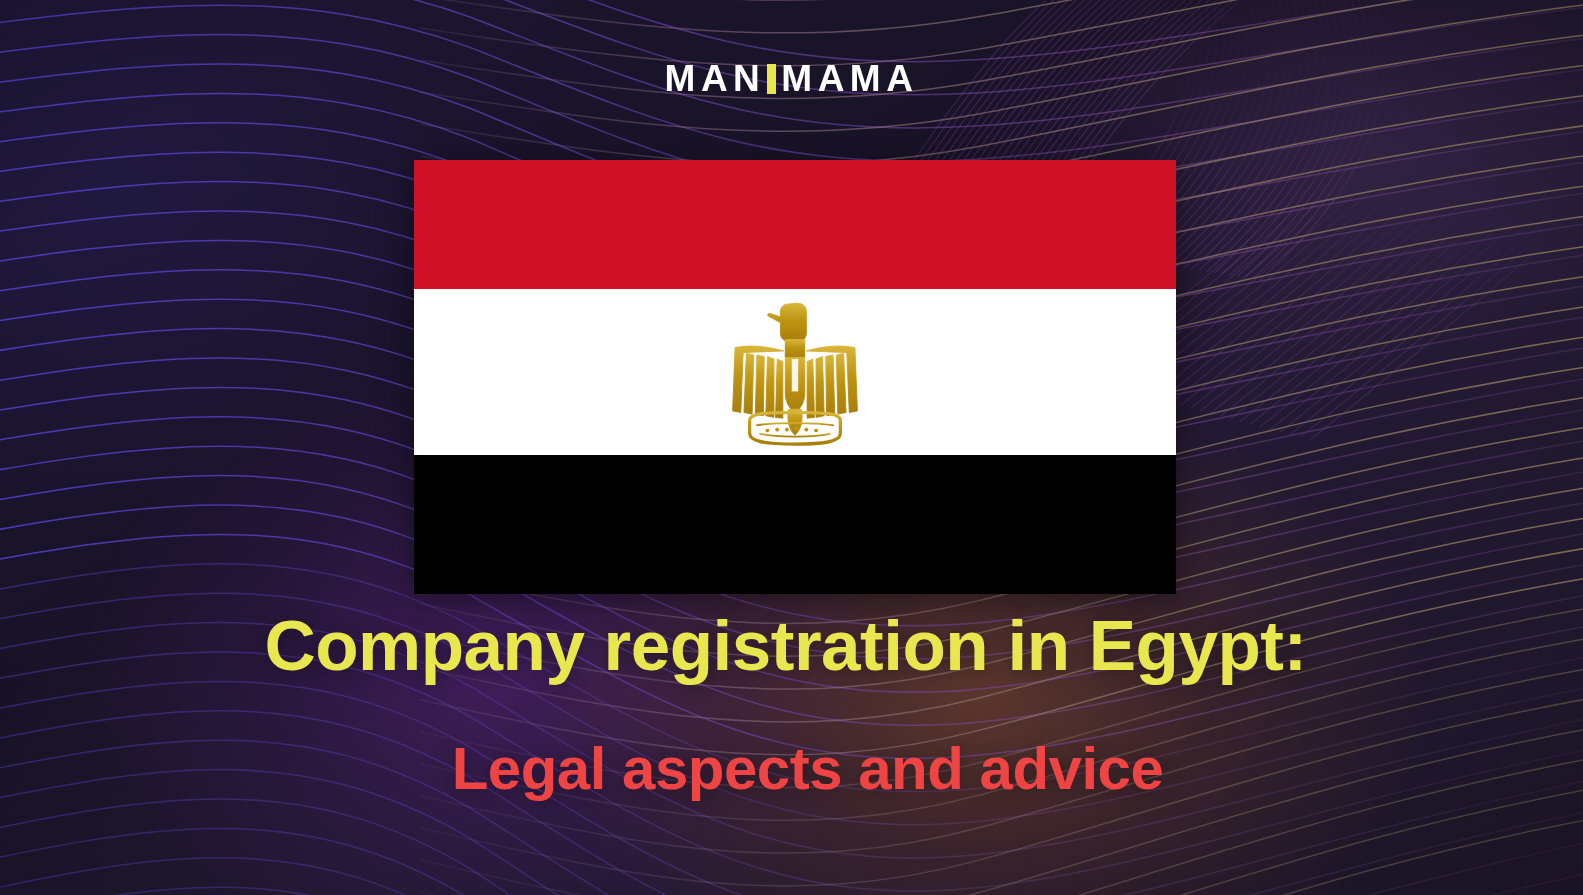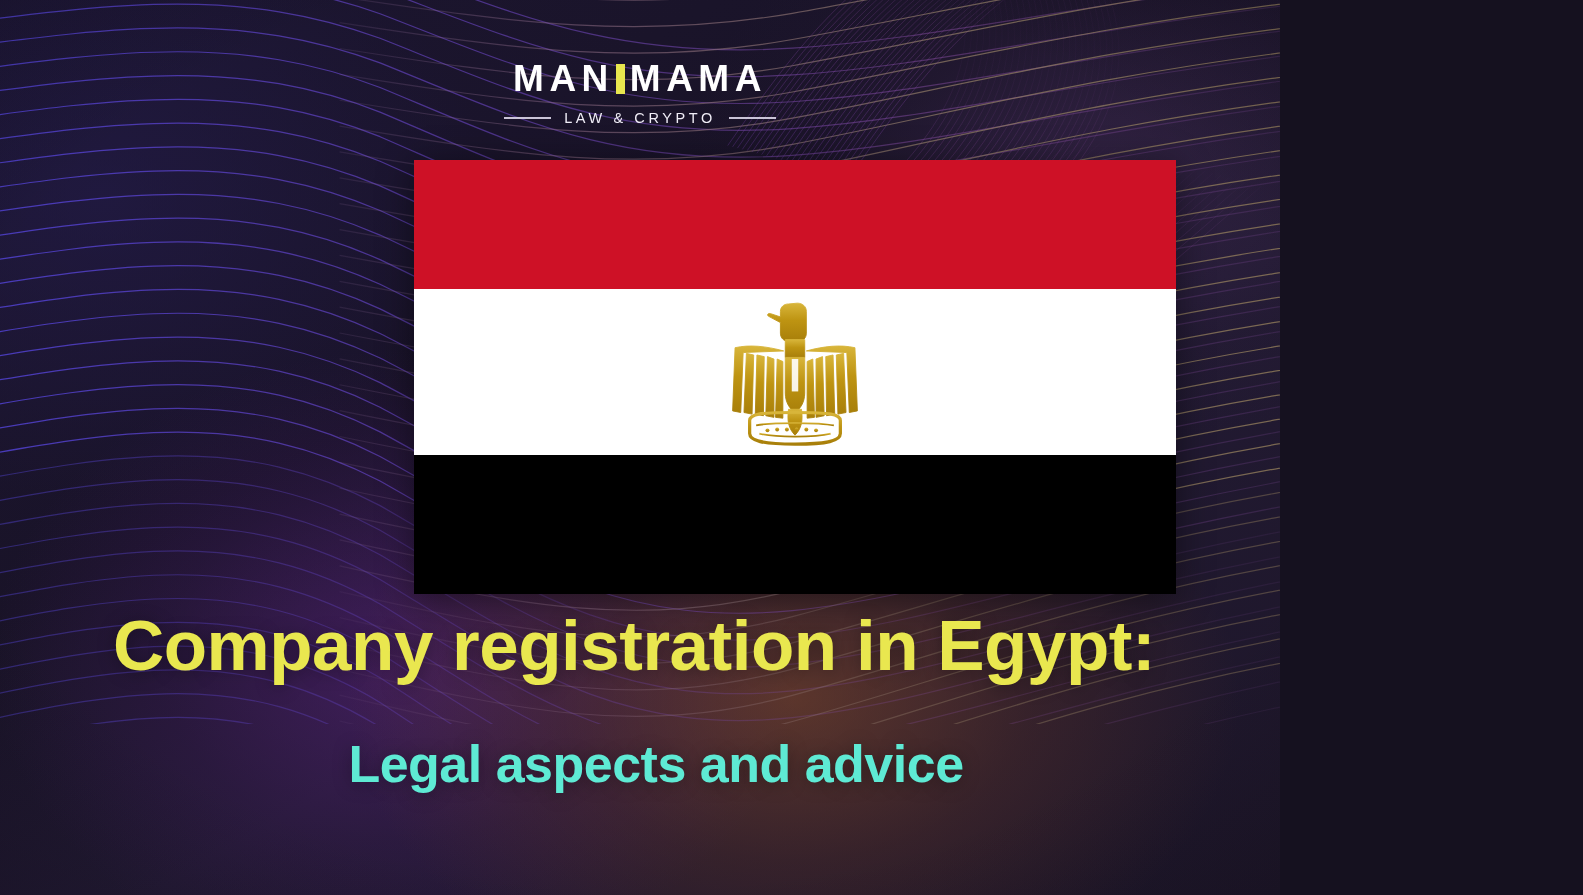--- a/index.html
+++ b/index.html
@@ -1,19 +1,19 @@
 <!DOCTYPE html>
 <html><head>
 <meta charset="utf-8">
 <style>
   html,body{margin:0;padding:0;background:#15111f;}
   body{width:1583px;height:895px;overflow:hidden;
        font-family:"Liberation Sans","DejaVu Sans",sans-serif;}
 
-  #poster{position:relative;width:1280px;height:895px;overflow:hidden;
+  #poster{position:relative;width:1583px;height:895px;overflow:hidden;
           background:#1a1428;}
 
   
   .bg-base{position:absolute;inset:0;
     background:
       radial-gradient(ellipse 620px 430px at 62% 78%, rgba(150,82,40,0.50) 0%, rgba(120,62,35,0.26) 38%, rgba(60,35,30,0.0) 72%),
       radial-gradient(ellipse 520px 400px at 31% 74%, rgba(110,38,150,0.42) 0%, rgba(78,28,110,0.22) 45%, rgba(40,20,60,0.0) 78%),
       radial-gradient(ellipse 520px 360px at 86% 18%, rgba(90,58,110,0.30) 0%, rgba(50,34,64,0.10) 55%, rgba(30,22,42,0) 80%),
       radial-gradient(ellipse 700px 560px at 8% 22%, rgba(36,28,78,0.55) 0%, rgba(26,20,48,0.20) 55%, rgba(22,17,36,0) 82%),
       linear-gradient(150deg,#1c1630 0%,#191327 38%,#221a33 60%,#1d1628 100%);
@@ -43,21 +43,21 @@
   .band-black{top:295px;height:139px;background:#000000;}
   .emblem{position:absolute;left:50%;top:131px;transform:translateX(-50%);
           width:162px;height:162px;}
 
   
   .headline{position:absolute;left:0;right:12px;top:608px;text-align:center;}
   .hl-line{font-weight:700;line-height:1.06;white-space:nowrap;
            font-stretch:condensed;}
   .hl-1{font-size:71px;color:#e9e74f;letter-spacing:-0.5px;
         text-shadow:0 2px 18px rgba(0,0,0,.35);}
-  .hl-2{font-size:52px;color:#5eead4;margin-top:54px;letter-spacing:-0.5px;
+  .hl-2{font-size:60px;color:#ef4444;margin-top:54px;letter-spacing:-0.5px;
         text-shadow:0 2px 18px rgba(0,0,0,.35);padding-left:44px;}
 </style>
 </head>
 <body>
 
 <div id="poster">
 
   <div class="bg-base"></div>
 
   <svg class="bg-svg" viewBox="0 0 1583 895" preserveAspectRatio="none" aria-hidden="true">
@@ -485,25 +485,20 @@
           <path d="M 1560,230
                C 1480,300 1410,360 1310,440" opacity="0.45"></path>
         </g>
     </g>
   </svg>
 
   <div class="bg-vignette"></div>
 
   <div class="logo">
     <div class="logo-word"><span>MAN</span><span class="bar"></span><span>MAMA</span></div>
-    <div class="logo-sub">
-      <span class="logo-rule"></span>
-      <span class="logo-sub-text">LAW &amp; CRYPTO</span>
-      <span class="logo-rule"></span>
-    </div>
   </div>
 
   <div class="flag">
     <div class="band band-red"></div>
     <div class="band band-white"></div>
     <div class="band band-black"></div>
 
     <svg class="emblem" viewBox="0 0 200 200" aria-hidden="true">
       <defs>
         <linearGradient id="gold" x1="0" y1="0" x2="0" y2="1">

